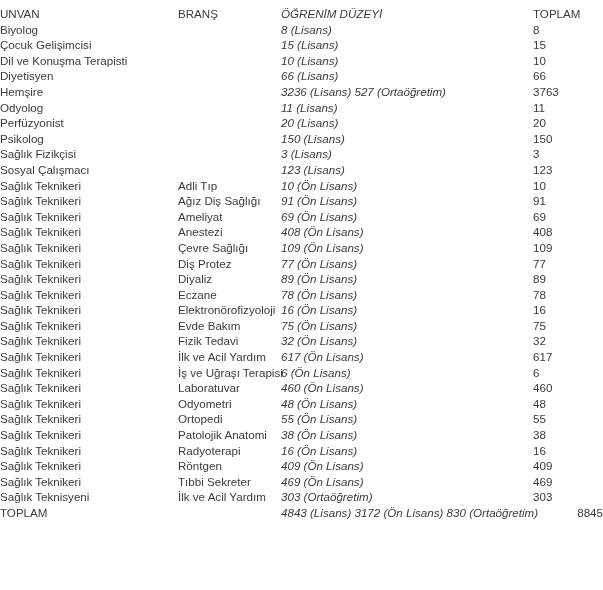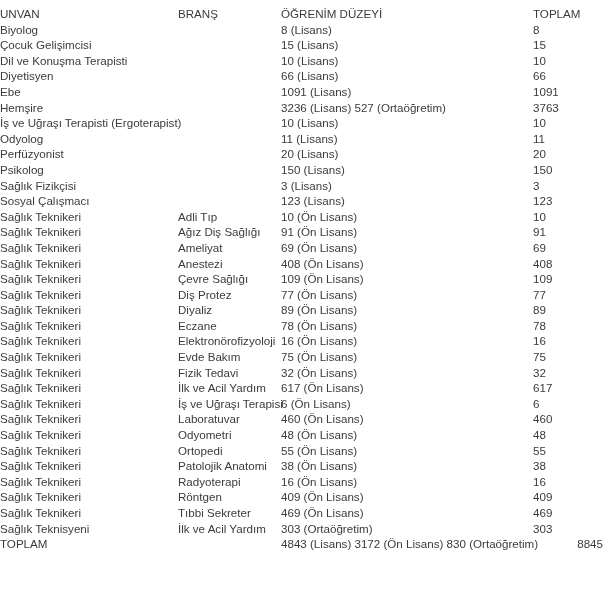--- a/index.html
+++ b/index.html
@@ -50,21 +50,21 @@
 
   
   col.col-unvan   { width: 178px; }
   col.col-brans   { width: 103px; }
   col.col-ogrenim { width: 252px; }
   col.col-toplam  { width: 70px; }
 
   
   .c-unvan   { padding-left: 15px; }
   .c-brans   { padding-left: 14px; }
-  .c-ogrenim { padding-left: 15px; }
+  .c-ogrenim { padding-left: 15px; font-style: italic; }
   .c-toplam  { padding-left: 6px; }
 
   thead .c-unvan   { padding-left: 18px; }
   thead .c-brans   { padding-left: 16px; }
   thead .c-ogrenim { padding-left: 15px; }
   thead .c-toplam  { padding-left: 6px; }
 
   thead th {
     height: 18px;
     line-height: 18px;
@@ -112,36 +112,24 @@
           <td class="c-ogrenim">10 (Lisans)</td>
           <td class="c-toplam">10</td>
         </tr>
         <tr>
           <td class="c-unvan">Diyetisyen</td>
           <td class="c-brans"></td>
           <td class="c-ogrenim">66 (Lisans)</td>
           <td class="c-toplam">66</td>
         </tr>
         <tr>
-          <td class="c-unvan">Ebe</td>
-          <td class="c-brans"></td>
-          <td class="c-ogrenim">1091 (Lisans)</td>
-          <td class="c-toplam">1091</td>
-        </tr>
-        <tr>
           <td class="c-unvan">Hemşire</td>
           <td class="c-brans"></td>
           <td class="c-ogrenim">3236 (Lisans) 527 (Ortaöğretim)</td>
           <td class="c-toplam">3763</td>
-        </tr>
-        <tr>
-          <td class="c-unvan">İş ve Uğraşı Terapisti (Ergoterapist)</td>
-          <td class="c-brans"></td>
-          <td class="c-ogrenim">10 (Lisans)</td>
-          <td class="c-toplam">10</td>
         </tr>
         <tr>
           <td class="c-unvan">Odyolog</td>
           <td class="c-brans"></td>
           <td class="c-ogrenim">11 (Lisans)</td>
           <td class="c-toplam">11</td>
         </tr>
         <tr>
           <td class="c-unvan">Perfüzyonist</td>
           <td class="c-brans"></td>

